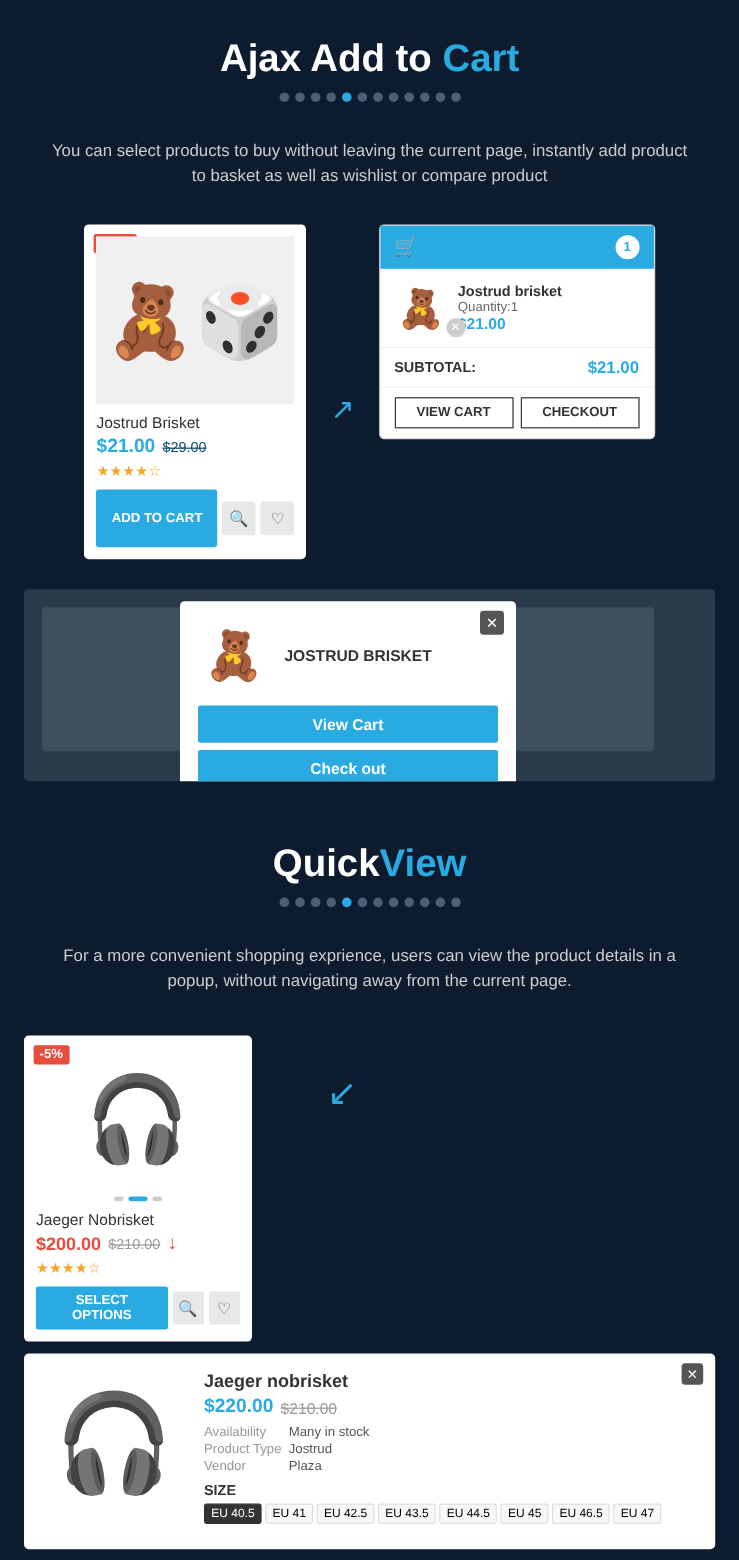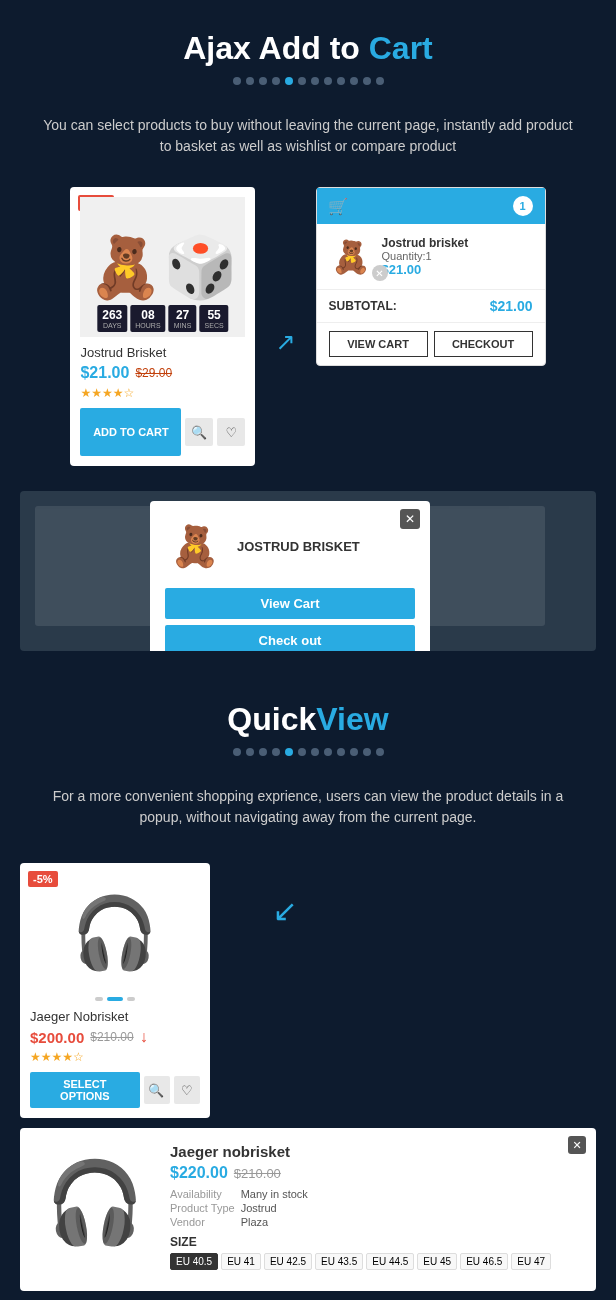--- a/index.html
+++ b/index.html
@@ -127,21 +127,21 @@
       align-items: center;
       gap: 6px;
       margin-bottom: 4px;
     }
     .price-current {
       color: #29abe2;
       font-size: 16px;
       font-weight: bold;
     }
     .price-old {
-      color: #c2410c;
+      color: #0c4a6e;
       font-size: 12px;
       text-decoration: line-through;
     }
     .stars {
       color: #f5a623;
       font-size: 12px;
       margin-bottom: 8px;
     }
     .product-actions {
       display: flex;
@@ -604,38 +604,20 @@
 </div>
 
 <p class="section-desc">You can select products to buy without leaving the current page, instantly add product to basket as well as wishlist or compare product</p>
 
 <div class="demo-area">
 
   <div class="product-card">
     <span class="badge">-28%</span>
     <div class="product-img-placeholder">
       <div class="toy-img">🧸🎲</div>
-      <div class="countdown">
-        <div class="countdown-item">
-          <span class="countdown-num">263</span>
-          <span class="countdown-label">DAYS</span>
-        </div>
-        <div class="countdown-item">
-          <span class="countdown-num">08</span>
-          <span class="countdown-label">HOURS</span>
-        </div>
-        <div class="countdown-item">
-          <span class="countdown-num">27</span>
-          <span class="countdown-label">MINS</span>
-        </div>
-        <div class="countdown-item">
-          <span class="countdown-num">55</span>
-          <span class="countdown-label">SECS</span>
-        </div>
-      </div>
     </div>
     <div class="product-name">Jostrud Brisket</div>
     <div class="price-row">
       <span class="price-current">$21.00</span>
       <span class="price-old">$29.00</span>
     </div>
     <div class="stars">★★★★☆</div>
     <div class="product-actions">
       <button class="btn-add-cart">ADD TO CART</button>
       <button class="btn-icon">🔍</button>

